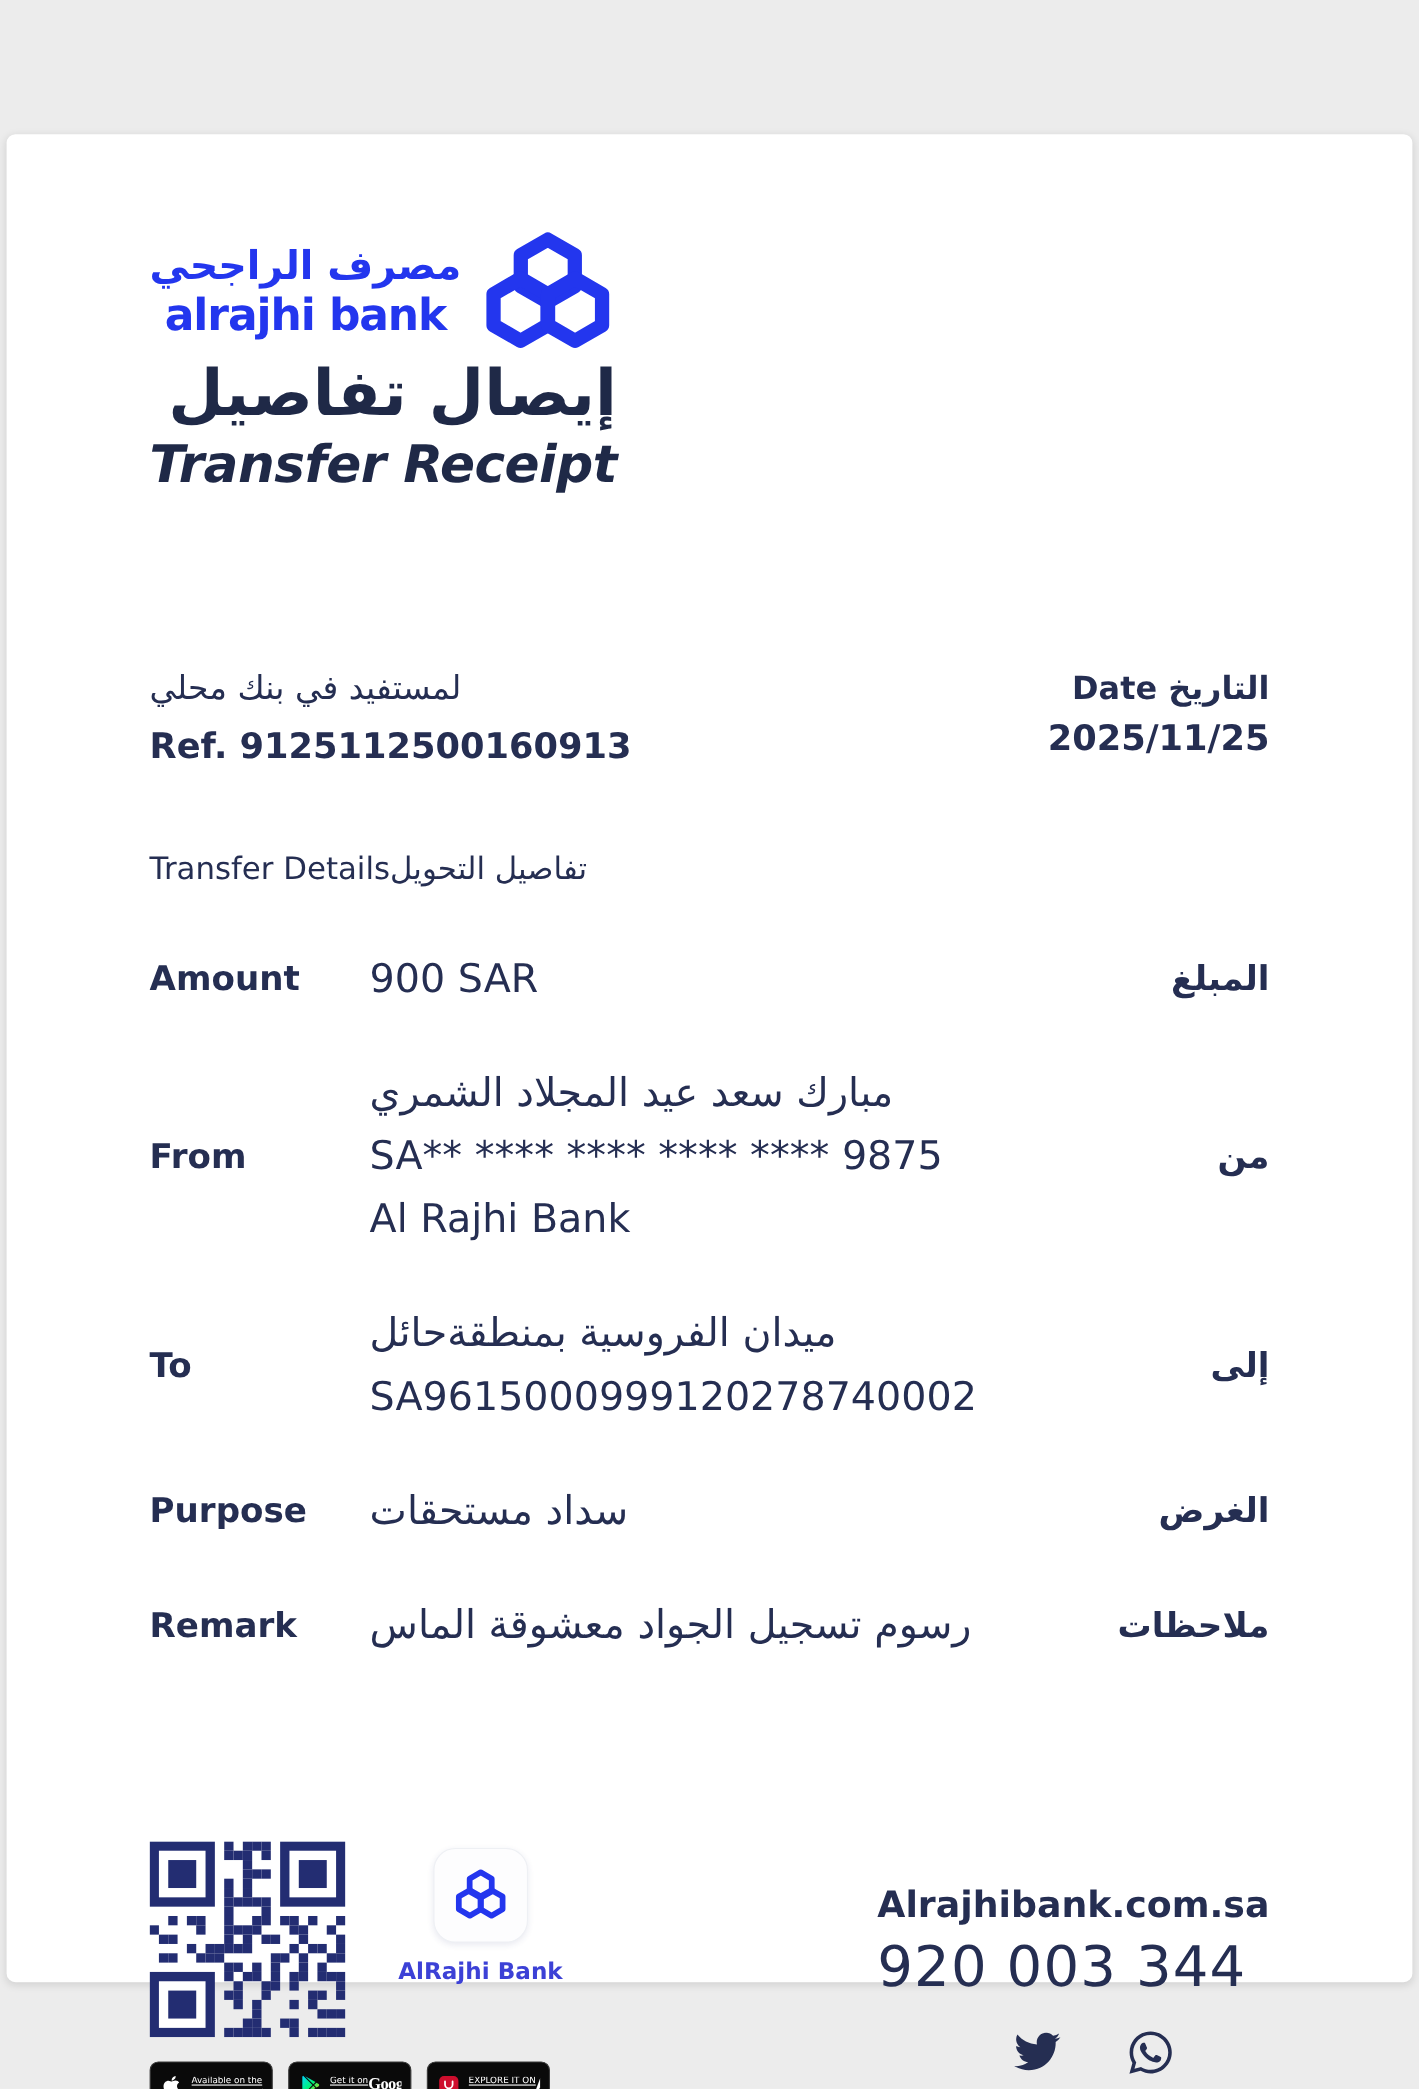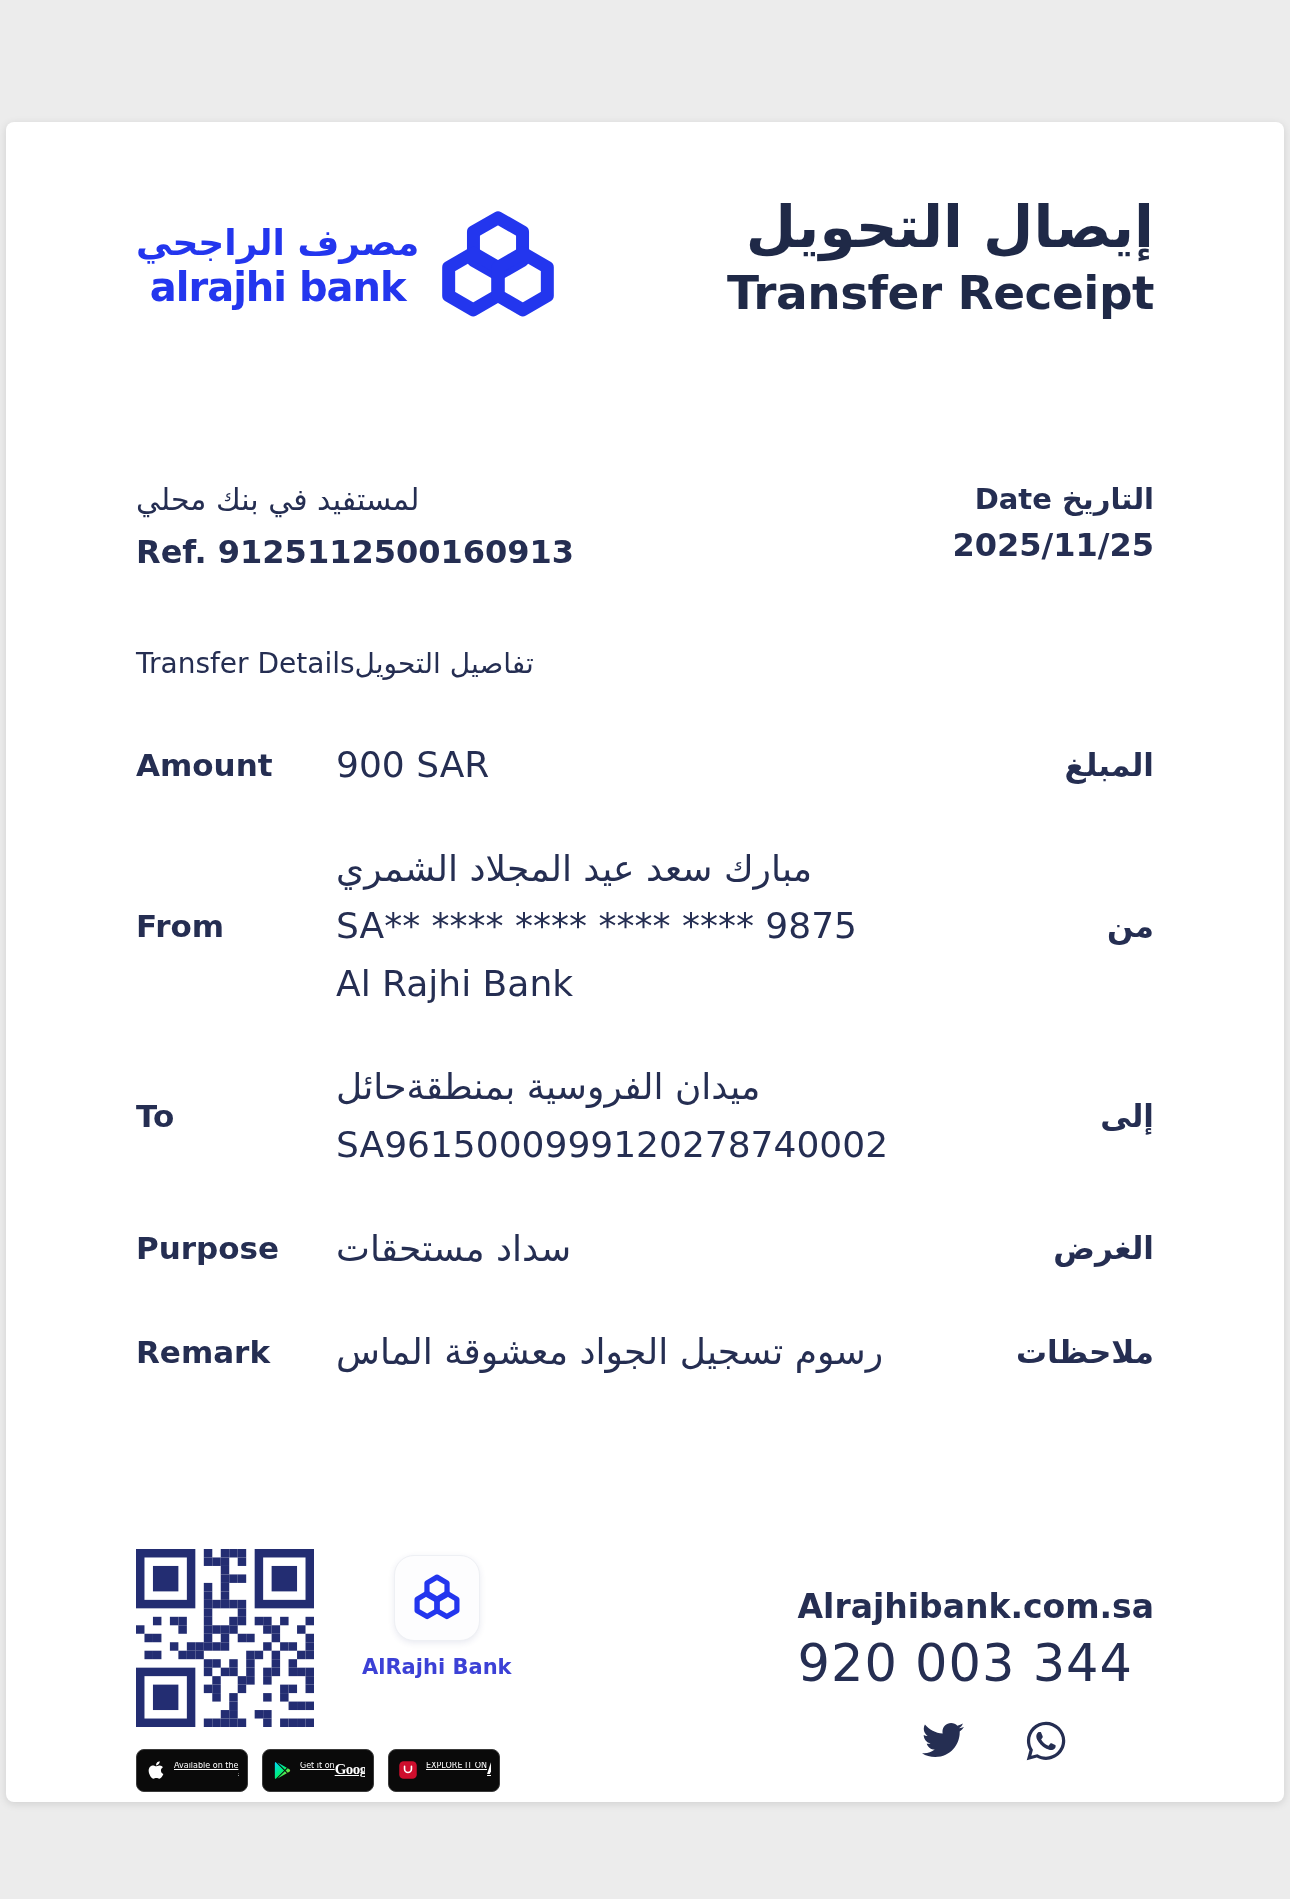--- a/index.html
+++ b/index.html
@@ -10,29 +10,29 @@
     color: var(--navy, #252e52);
     position: relative;
   }
   .card {
     position:absolute; left:6px; top:122px; width:1278px; height:1680px;
     background:#ffffff; border-radius:8px;
     box-shadow: 0 2px 8px rgba(0,0,0,0.12);
     padding: 72px 130px 0 130px;
   }
   
-  .header { display:flex; justify-content:space-between; align-items:flex-start; }
+  .header { display:flex; justify-content:space-between; align-items:flex-start;flex-direction:column; }
   .brand { display:flex; align-items:center; gap:20px; margin-top:12px; }
   .brand-text { text-align:center; color: var(--logo-blue,#2336ee); }
   .brand-ar { font-size:36px; font-weight:bold; direction:rtl; line-height:1.2; }
   .brand-en { font-size:40px; font-weight:bold; letter-spacing:-1px; line-height:1.1; }
   .brand-mark svg { display:block; }
   .titles { text-align:right; }
   .title-ar { font-size:58px; font-weight:800; direction:rtl; line-height:1.15; color:#1f2947; }
-  .title-en { font-size:47px; font-weight:800; letter-spacing:-0.5px; color:#1f2947; margin-top:4px; }
+  .title-en { font-size:47px; font-weight:800; letter-spacing:-0.5px; color:#1f2947; margin-top:4px;font-style:italic; }
   
   .meta { display:flex; justify-content:space-between; margin-top:158px; }
   .meta-left .ben { font-size:30px; direction:rtl; text-align:left; }
   .meta-left .ref { font-size:32px; font-weight:600; margin-top:16px; }
   .meta-right { text-align:right; }
   .date-label { font-size:29px; font-weight:800; direction:rtl; }
   .date-value { font-size:32px; font-weight:600; margin-top:10px;margin-left:16px; }
   
   .section-head { display:flex; margin-top:76px; }
   .section-head .en { font-size:28px; font-weight:500; }
@@ -83,21 +83,21 @@
       </div>
       <div class="brand-mark">
         <svg width="118" height="118" viewBox="0 0 100 100" fill="none" stroke="#2336ee" stroke-width="11" stroke-linejoin="round">
           <polygon points="50,10 70.8,22 70.8,46 50,58 29.2,46 29.2,22"></polygon>
           <polygon points="29,40 49.8,52 49.8,76 29,88 8.2,76 8.2,52"></polygon>
           <polygon points="71,40 91.8,52 91.8,76 71,88 50.2,76 50.2,52"></polygon>
         </svg>
       </div>
     </div>
     <div class="titles">
-      <div class="title-ar">إيصال التحويل</div>
+      <div class="title-ar">إيصال تفاصيل</div>
       <div class="title-en">Transfer Receipt</div>
     </div>
   </div>
 
   <div class="meta">
     <div class="meta-left">
       <div class="ben">لمستفيد في بنك محلي</div>
       <div class="ref">Ref. 9125112500160913</div>
     </div>
     <div class="meta-right">

